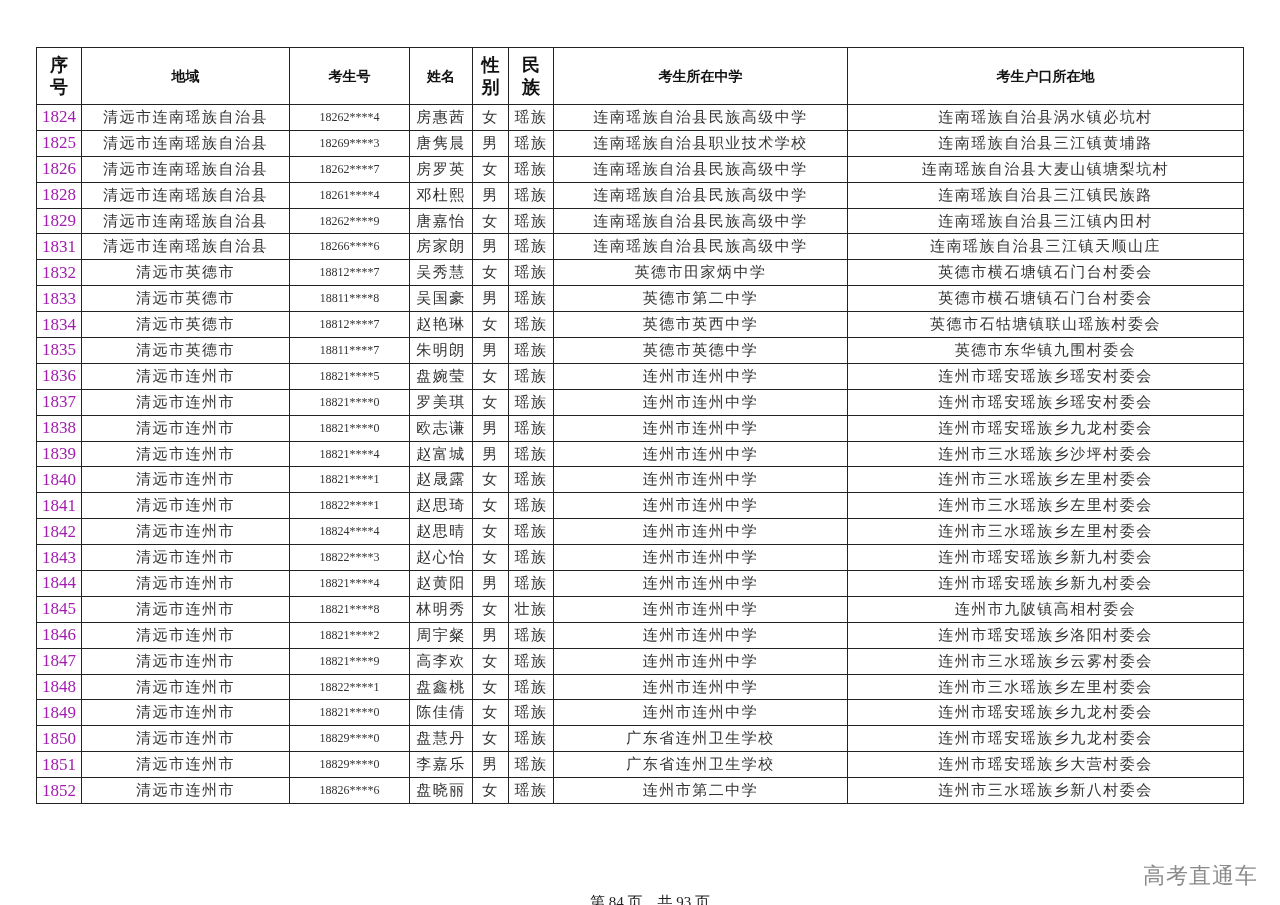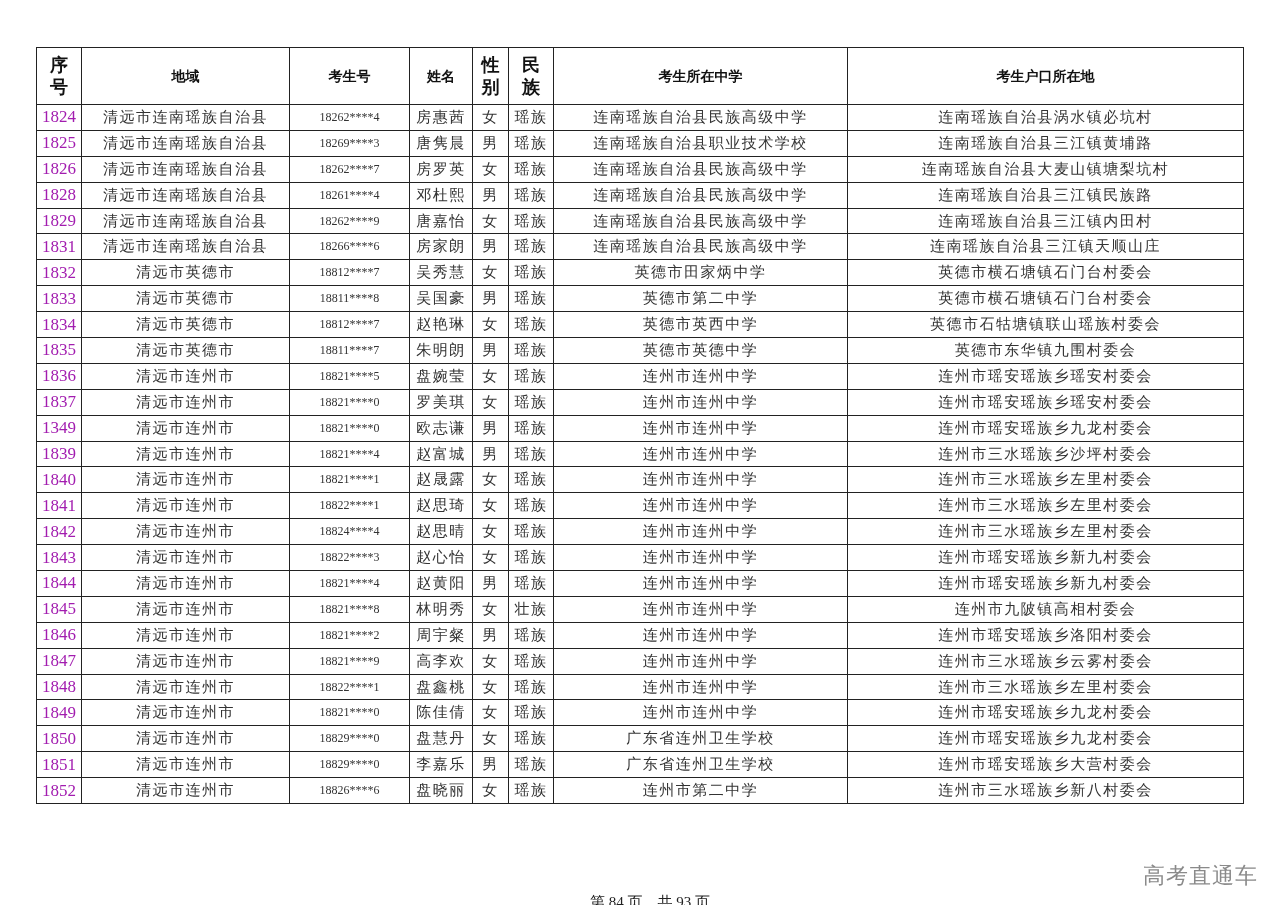--- a/index.html
+++ b/index.html
@@ -183,21 +183,21 @@
           <td class="num">1837</td>
           <td>清远市连州市</td>
           <td class="id">18821****0</td>
           <td>罗美琪</td>
           <td>女</td>
           <td>瑶族</td>
           <td>连州市连州中学</td>
           <td>连州市瑶安瑶族乡瑶安村委会</td>
         </tr>
         <tr>
-          <td class="num">1349</td>
+          <td class="num">1838</td>
           <td>清远市连州市</td>
           <td class="id">18821****0</td>
           <td>欧志谦</td>
           <td>男</td>
           <td>瑶族</td>
           <td>连州市连州中学</td>
           <td>连州市瑶安瑶族乡九龙村委会</td>
         </tr>
         <tr>
           <td class="num">1839</td>

